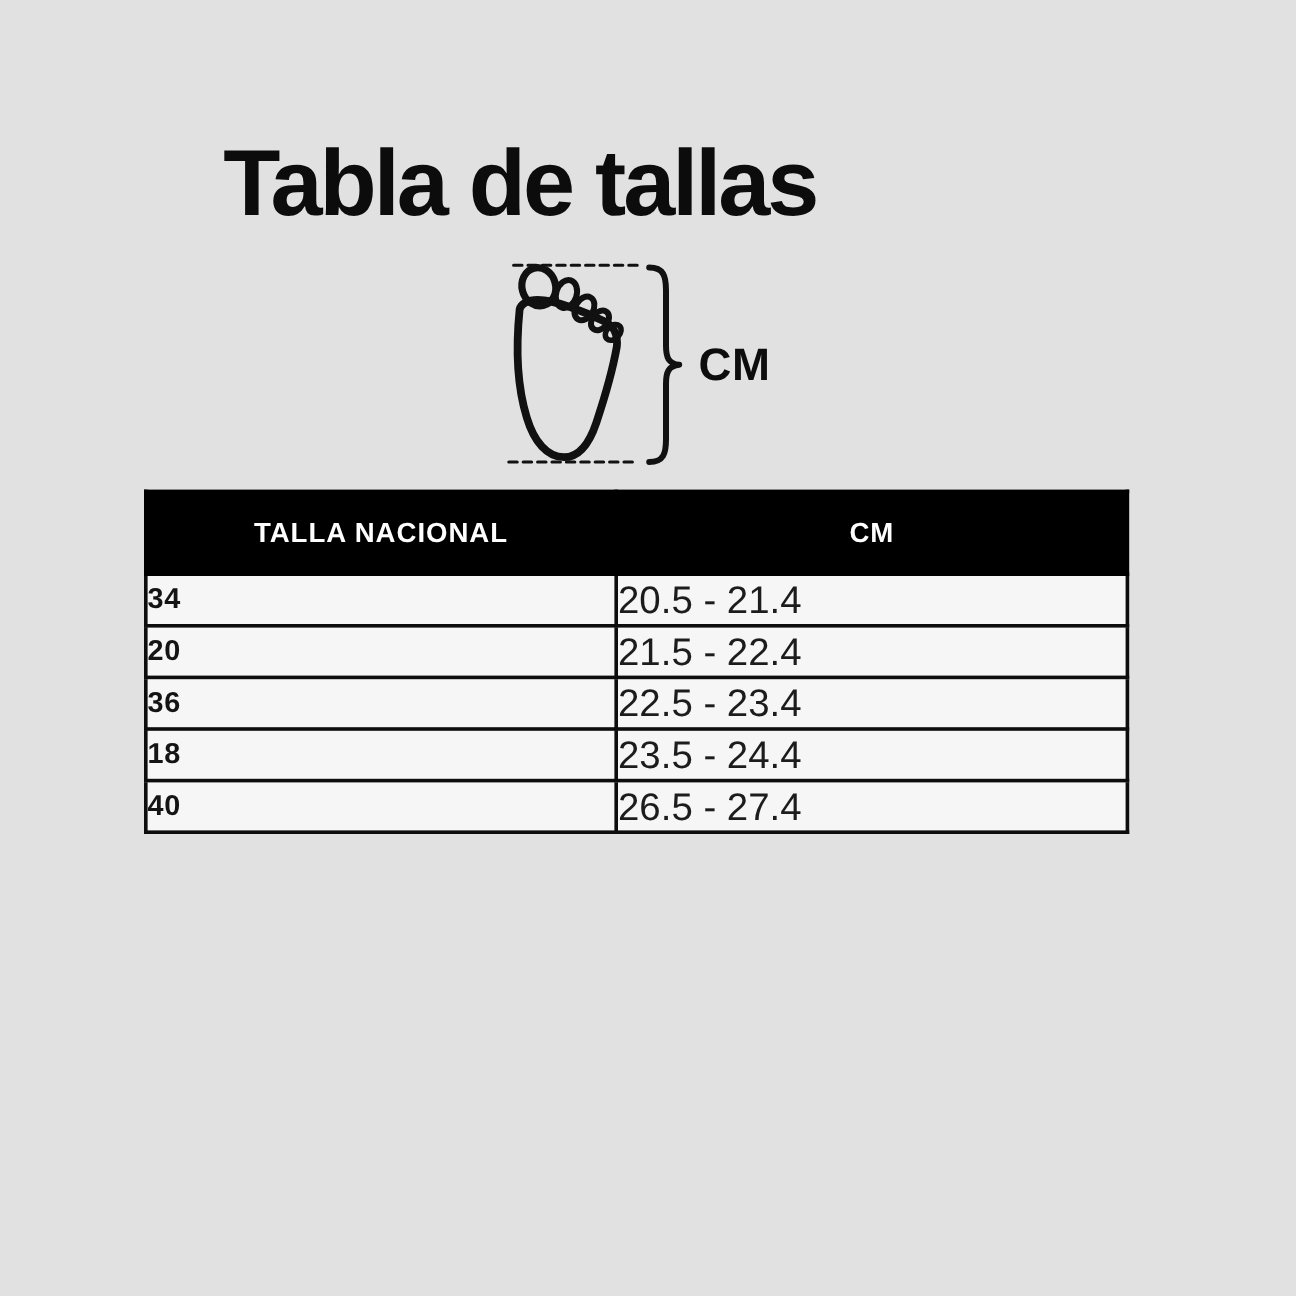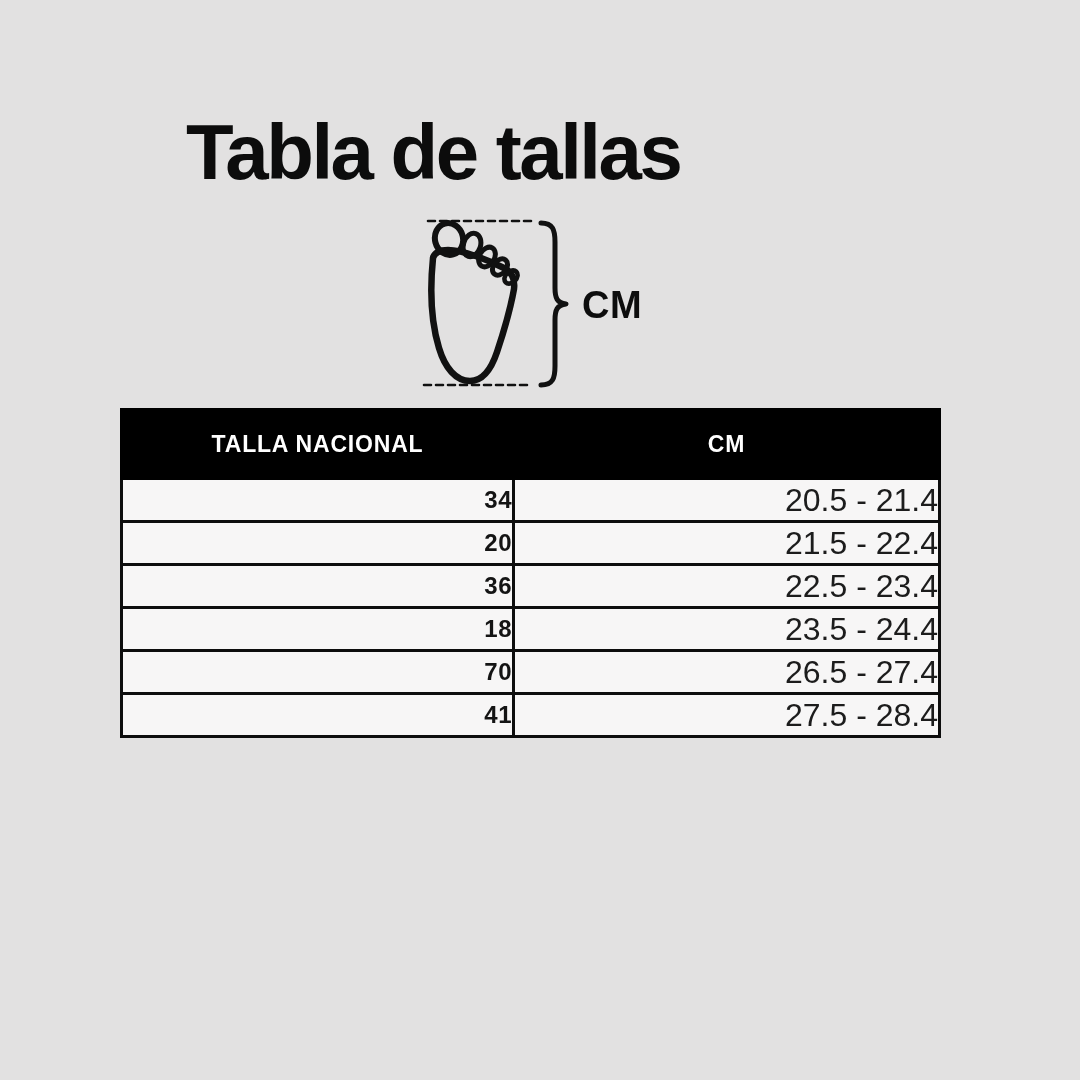--- a/index.html
+++ b/index.html
@@ -62,21 +62,21 @@
     letter-spacing:0.8px;
     text-align:center;
     vertical-align:middle;
     border:3px solid #000000;
     padding:0;
   }
   table.size-table td{
     background:var(--cell-bg);
     border:3px solid #0d0d0d;
     height:43px;
-    text-align:right;
+    text-align:left;
     vertical-align:middle;
     padding:0;
   }
   td.col-size{
     font-weight:700;
     font-size:24px;
     letter-spacing:0.5px;
     color:#141414;
   }
   td.col-cm{
@@ -148,23 +148,19 @@
         </tr>
         <tr>
           <td class="col-size">36</td>
           <td class="col-cm">22.5 - 23.4</td>
         </tr>
         <tr>
           <td class="col-size">18</td>
           <td class="col-cm">23.5 - 24.4</td>
         </tr>
         <tr>
-          <td class="col-size">70</td>
+          <td class="col-size">40</td>
           <td class="col-cm">26.5 - 27.4</td>
-        </tr>
-        <tr>
-          <td class="col-size">41</td>
-          <td class="col-cm">27.5 - 28.4</td>
         </tr>
       </tbody>
   </table>
 
 </div>
 
 </body></html>

